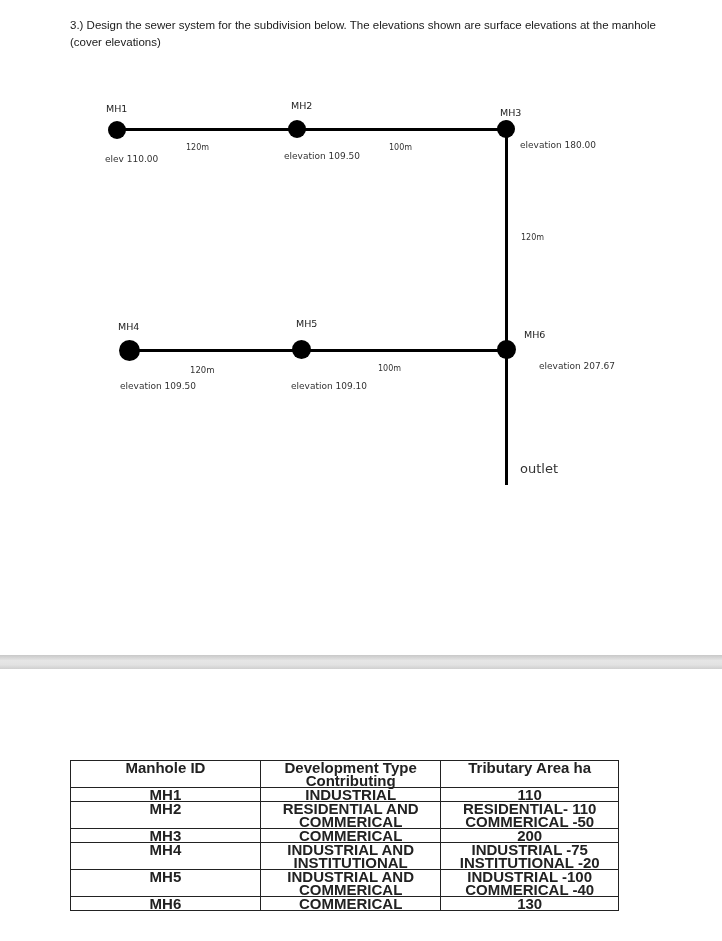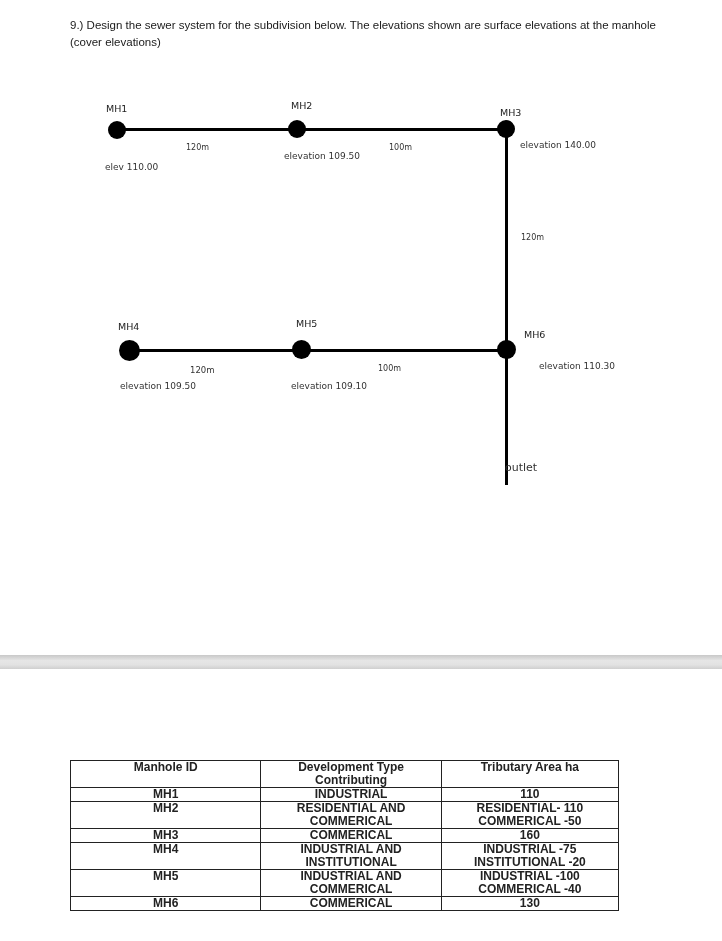--- a/index.html
+++ b/index.html
@@ -10,32 +10,32 @@
   .diagram { position: absolute; left: 0; top: 0; width: 722px; height: 500px; }
   .lbl { position: absolute; font-size: 9px; color: #333; white-space: nowrap;
          font-family: "DejaVu Sans", sans-serif; }
   .mh  { font-size: 9.5px; color: #222; }
   .hline { position: absolute; height: 3px; background: #000; }
   .vline { position: absolute; width: 3px; background: #000; }
   .node { position: absolute; border-radius: 50%; background: #000; }
   .divider { position: absolute; left: 0; top: 655px; width: 722px; height: 14px;
              background: linear-gradient(#c8c8c8, #e6e6e6 40%, #e2e2e2 70%, #cfcfcf); }
   table.mhtable { position: absolute; left: 70px; top: 760px; width: 549px;
-                  border-collapse: collapse; font-size: 12px; color: #222;
+                  border-collapse: collapse; font-size: 15px; color: #222;
                   font-family: "Liberation Sans", sans-serif; }
   table.mhtable td, table.mhtable th { border: 1.5px solid #222; padding: 0 2px;
                   text-align: center; vertical-align: top; line-height: 13px; font-weight: normal; }
   table.mhtable th { font-weight: bold; }
   table.mhtable td { font-weight: bold; }
   .c1 { width: 190px; } .c2 { width: 178px; } .c3 { width: 175px; }
 </style>
 </head>
 <body>
 
-<div class="prompt">9.) Design the sewer system for the subdivision below.  The elevations shown are surface elevations at the manhole (cover elevations)</div>
+<div class="prompt">3.) Design the sewer system for the subdivision below.  The elevations shown are surface elevations at the manhole (cover elevations)</div>
 
 <div class="diagram">
 
   <div class="hline" style="left:117px; top:128px; width:180px;"></div>
   <div class="hline" style="left:297px; top:128px; width:210px;"></div>
   <div class="vline" style="left:505px; top:129px; height:220px;"></div>
   <div class="hline" style="left:129px; top:349px; width:172px;"></div>
   <div class="hline" style="left:301px; top:349px; width:206px;"></div>
   <div class="vline" style="left:505px; top:349px; height:136px;"></div>
 
@@ -46,34 +46,34 @@
   <div class="node" style="left:292px; top:340px; width:19px; height:19px;"></div>
   <div class="node" style="left:497px; top:340px; width:19px; height:19px;"></div>
 
   <div class="lbl mh" style="left:106px; top:103px;">MH1</div>
   <div class="lbl mh" style="left:291px; top:100px;">MH2</div>
   <div class="lbl mh" style="left:500px; top:107px;">MH3</div>
   <div class="lbl mh" style="left:118px; top:321px;">MH4</div>
   <div class="lbl mh" style="left:296px; top:318px;">MH5</div>
   <div class="lbl mh" style="left:524px; top:329px;">MH6</div>
 
-  <div class="lbl" style="left:105px; top:162px;">elev 110.00</div>
+  <div class="lbl" style="left:105px; top:154px;">elev 110.00</div>
   <div class="lbl" style="left:284px; top:151px;">elevation 109.50</div>
-  <div class="lbl" style="left:520px; top:140px;">elevation 140.00</div>
+  <div class="lbl" style="left:520px; top:140px;">elevation 180.00</div>
   <div class="lbl" style="left:120px; top:381px;">elevation 109.50</div>
   <div class="lbl" style="left:291px; top:381px;">elevation 109.10</div>
-  <div class="lbl" style="left:539px; top:361px;">elevation 110.30</div>
+  <div class="lbl" style="left:539px; top:361px;">elevation 207.67</div>
 
   <div class="lbl" style="left:186px; top:143px; font-size:8px;">120m</div>
   <div class="lbl" style="left:389px; top:143px; font-size:8px;">100m</div>
   <div class="lbl" style="left:521px; top:233px; font-size:8px;">120m</div>
   <div class="lbl" style="left:190px; top:365px; font-size:8.5px;">120m</div>
   <div class="lbl" style="left:378px; top:364px; font-size:8px;">100m</div>
 
-  <div class="lbl" style="left:505px; top:461px; font-size:11px;">outlet</div>
+  <div class="lbl" style="left:520px; top:461px; font-size:13px;">outlet</div>
 </div>
 
 <div class="divider"></div>
 
 <table class="mhtable">
   <thead>
     <tr>
       <th class="c1">Manhole ID</th>
       <th class="c2">Development Type Contributing</th>
       <th class="c3">Tributary Area ha</th>
@@ -92,21 +92,21 @@
       <td>RESIDENTIAL AND COMMERICAL</td>
       <td>
         <div>RESIDENTIAL- 110</div>
         <div>COMMERICAL -50</div>
       </td>
     </tr>
     <tr>
       <td>MH3</td>
       <td>COMMERICAL</td>
       <td>
-          <div>160</div>
+          <div>200</div>
         </td>
     </tr>
     <tr>
       <td>MH4</td>
       <td>INDUSTRIAL AND INSTITUTIONAL</td>
       <td>
         <div>INDUSTRIAL -75</div>
         <div>INSTITUTIONAL -20</div>
       </td>
     </tr>

